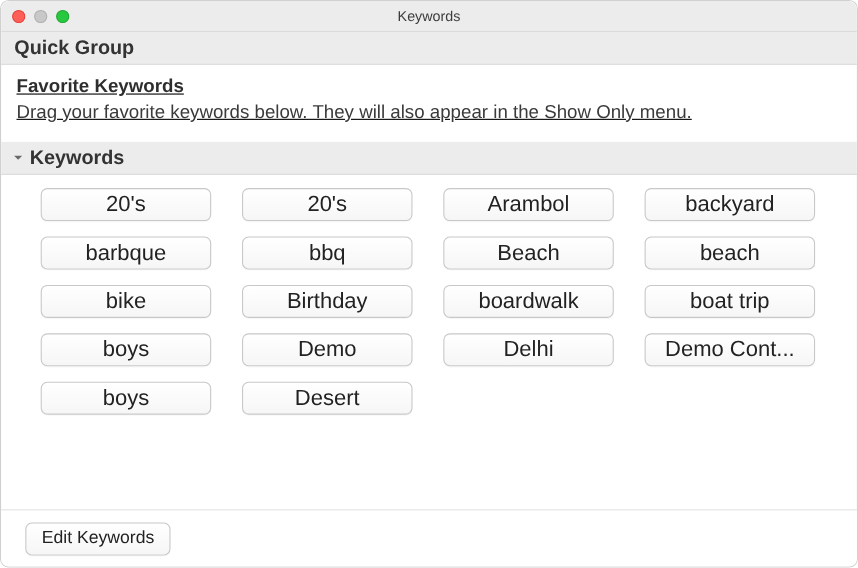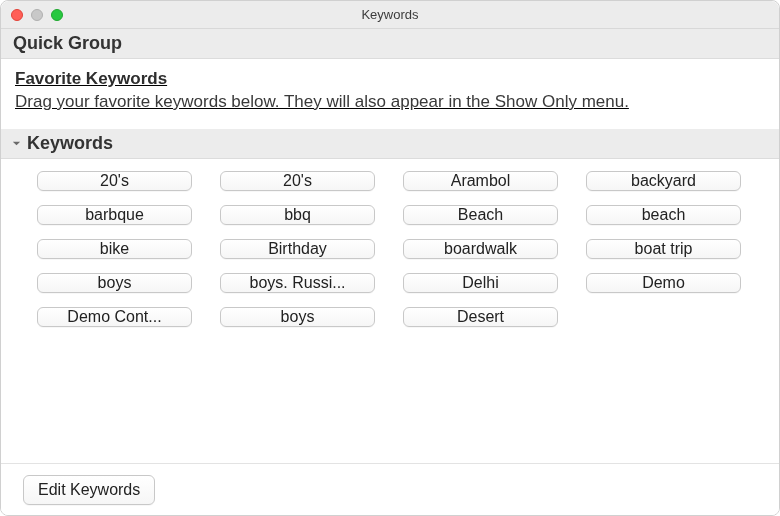--- a/index.html
+++ b/index.html
@@ -87,28 +87,28 @@
       height: 260px;
       overflow: hidden;
       padding: 12px 24px 0 36px;
     }
     .keywords-grid {
       display: grid;
       grid-template-columns: repeat(4, 155px);
       gap: 14px 28px;
     }
     .keyword-pill {
-      height: 20px;
+      height: 30px;
       border: 1px solid #c8c8c8;
       border-radius: 6px;
       background: linear-gradient(#ffffff, #f6f6f6);
       display: flex;
       align-items: center;
       justify-content: center;
-      font-size: 16px;
+      font-size: 20px;
       color: #222;
       white-space: nowrap;
       overflow: hidden;
       text-overflow: ellipsis;
       padding: 0 8px;
       box-shadow: 0 1px 0 rgba(0,0,0,0.03);
       cursor: default;
     }
     .keyword-pill span {
       overflow: hidden;
@@ -213,27 +213,24 @@
         <div class="keyword-pill">
           <span>boardwalk</span>
         </div>
         <div class="keyword-pill">
           <span>boat trip</span>
         </div>
         <div class="keyword-pill">
           <span>boys</span>
         </div>
         <div class="keyword-pill">
-          <span>boys. Russi...</span>
+          <span>Demo</span>
         </div>
         <div class="keyword-pill">
           <span>Delhi</span>
-        </div>
-        <div class="keyword-pill">
-          <span>Demo</span>
         </div>
         <div class="keyword-pill">
           <span>Demo Cont...</span>
         </div>
         <div class="keyword-pill">
           <span>boys</span>
         </div>
         <div class="keyword-pill">
           <span>Desert</span>
         </div>

